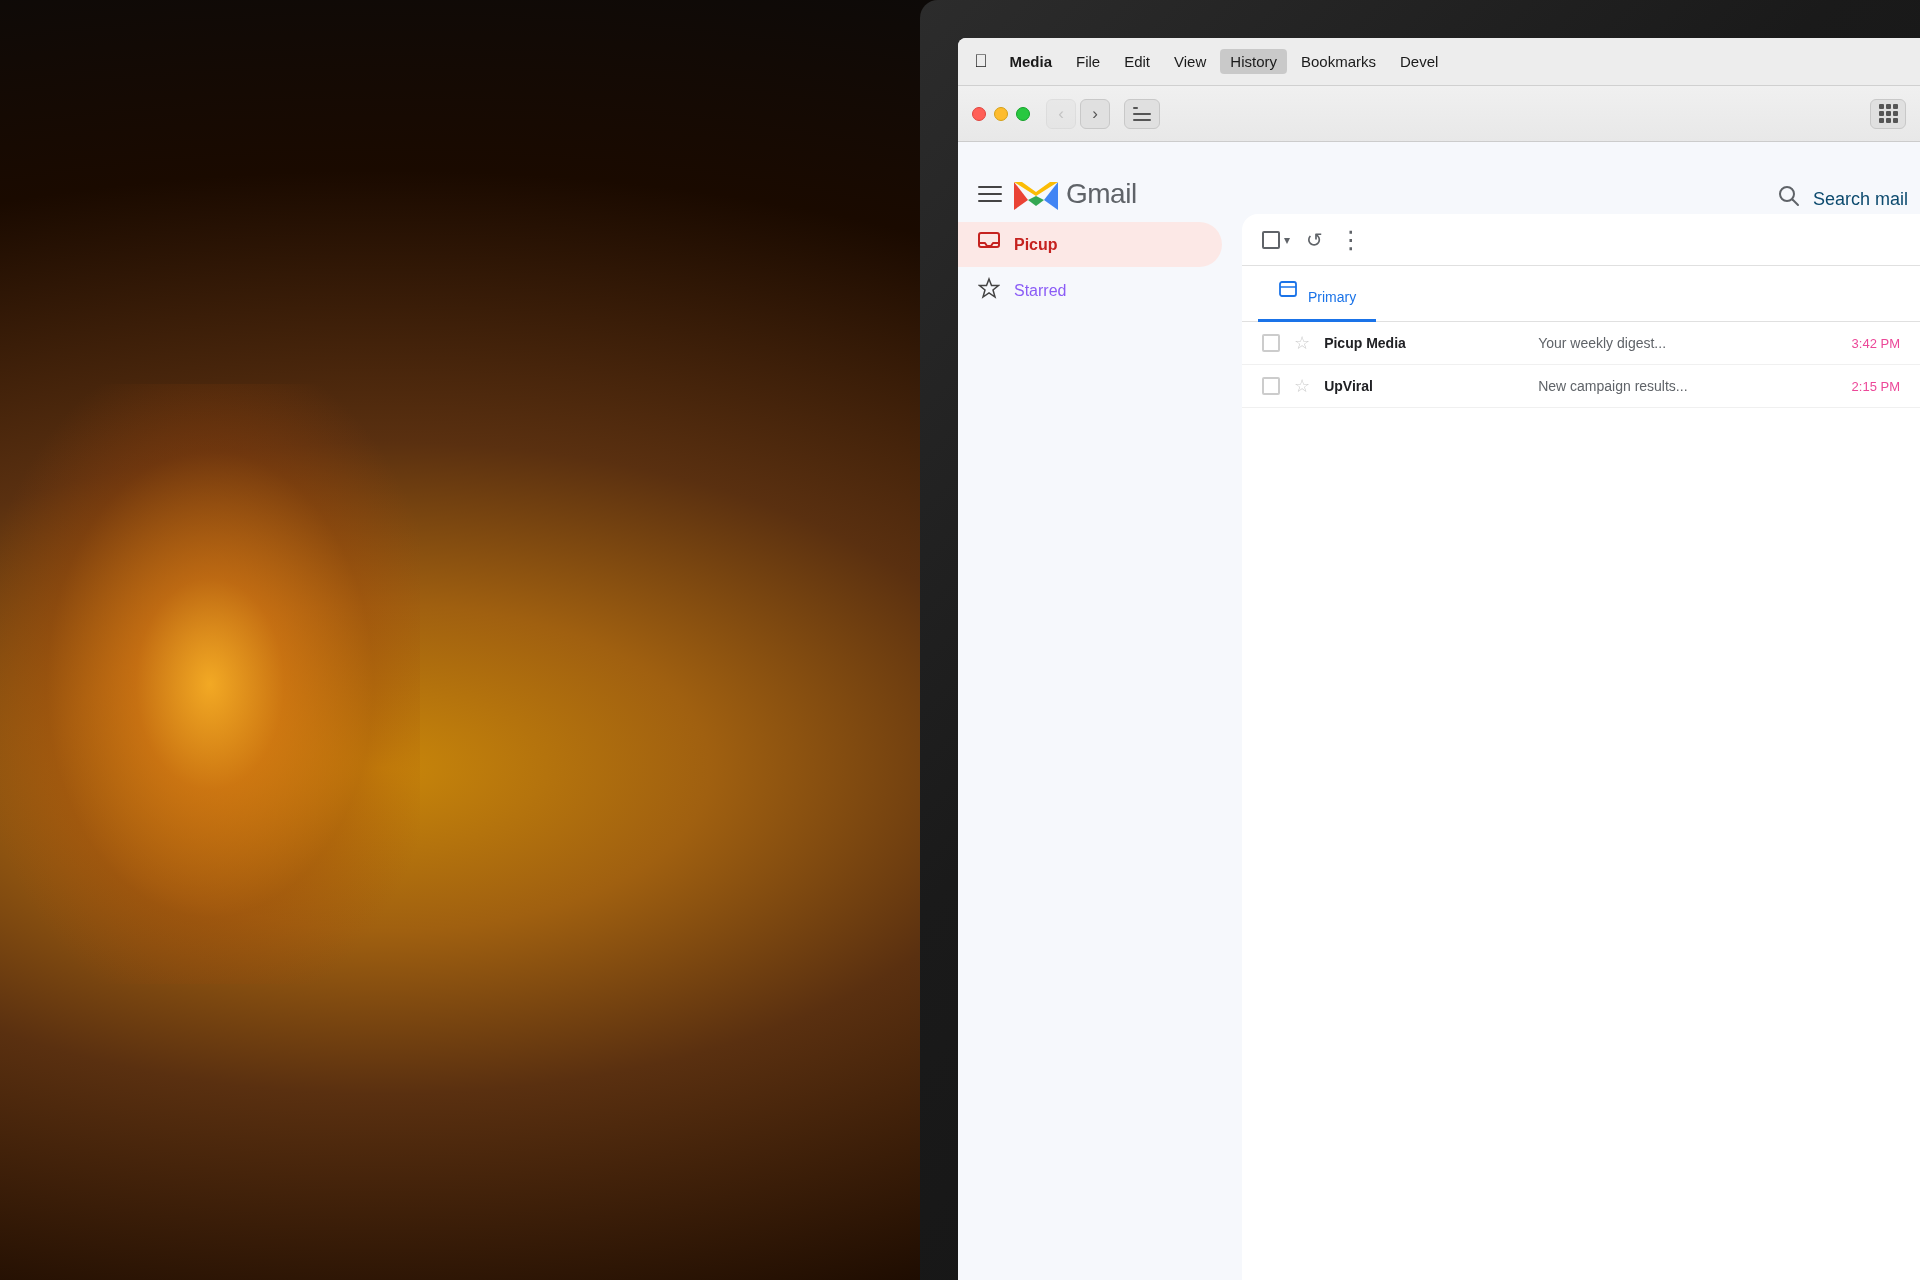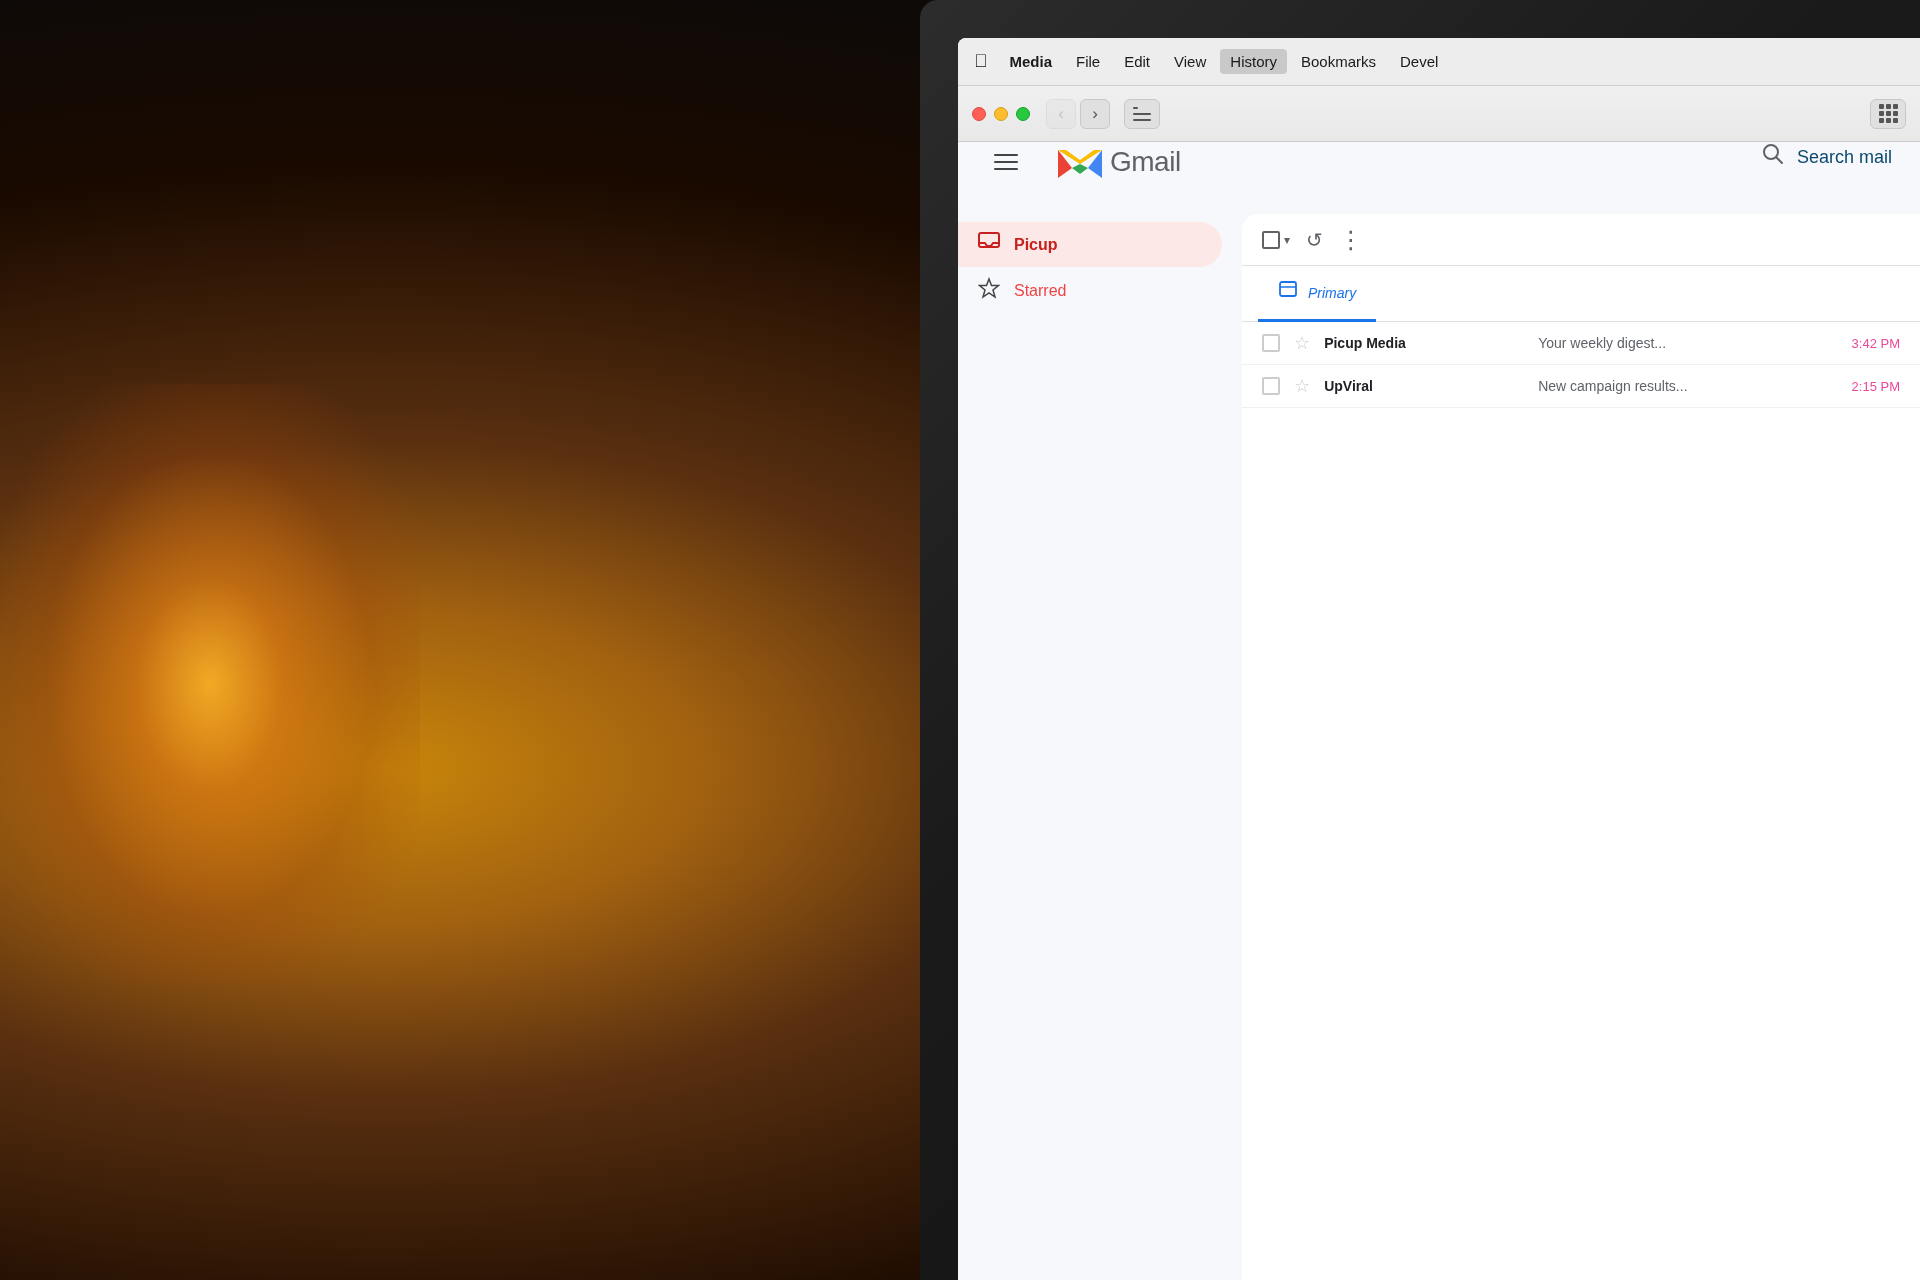--- a/index.html
+++ b/index.html
@@ -191,23 +191,23 @@
       flex-direction: column;
       height: calc(100% - 104px);
       background: #f6f8fc;
     }
 
     
     .gmail-header {
       height: 72px;
       background: #f6f8fc;
       display: flex;
-      align-items: flex-start;
-      padding: 0 28px;
-      gap: 28px;
+      align-items: flex-end;
+      padding: 0 12px;
+      gap: 0;
       border-bottom: none;
     }
 
     .hamburger-btn {
       width: 40px;
       height: 40px;
       display: flex;
       flex-direction: column;
       justify-content: center;
       gap: 5px;
@@ -309,21 +309,21 @@
       font-size: 20px;
       color: #444;
     }
 
     .sidebar-item.active .sidebar-item-icon {
       color: #c5221f;
     }
 
     .sidebar-item-label {
       font-size: 16px;
-      color: #ef4444;
+      color: #8b5cf6;
     }
 
     .sidebar-item.active .sidebar-item-label {
       font-weight: 700;
       color: #c5221f;
     }
 
     
     .gmail-content {
       flex: 1;
@@ -379,29 +379,28 @@
 
     
     .gmail-tabs {
       display: flex;
       border-bottom: 1px solid #e0e0e0;
       padding: 0 16px;
     }
 
     .gmail-tab {
       display: flex;
-      align-items: center;
+      align-items: flex-end;
       gap: 10px;
       padding: 14px 20px;
       cursor: pointer;
       font-size: 14px;
       color: #5f6368;
       border-bottom: 3px solid transparent;
       margin-bottom: -1px;
-      font-style: italic;
     }
 
     .gmail-tab.active {
       border-bottom-color: #1a73e8;
       color: #1a73e8;
     }
 
     .tab-icon {
       font-size: 18px;
     }

